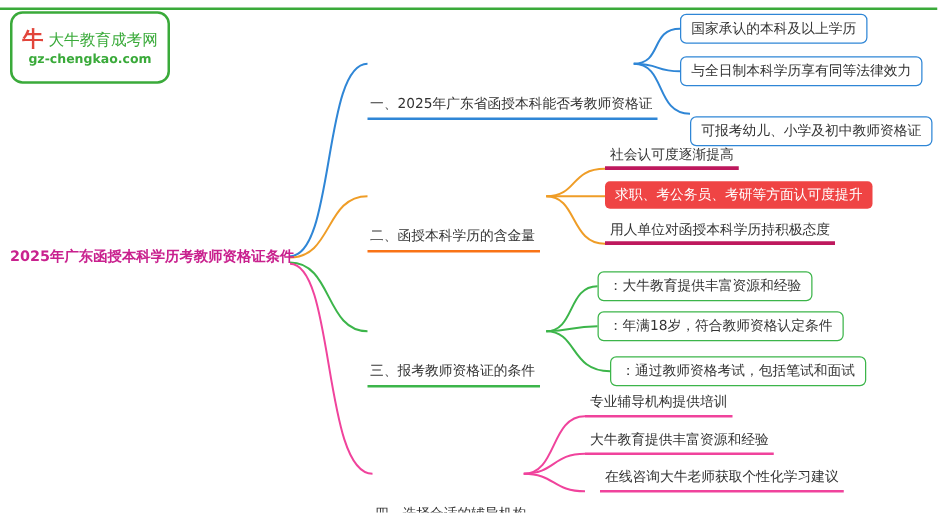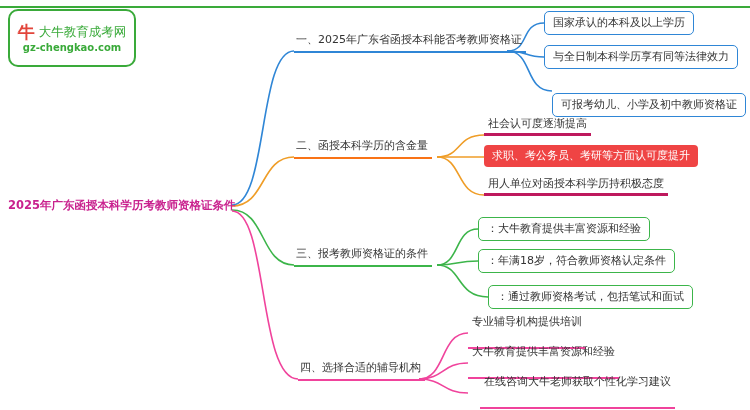--- a/index.html
+++ b/index.html
@@ -25,38 +25,39 @@
   .logo-title{color:#3aaa3a;font-weight:normal;font-size:12.5px;white-space:nowrap;}
   .logo-sub{color:#3aaa3a;font-size:10px;font-weight:bold;}
 
   .root{
     font-size:11.5px;font-weight:bold;color:#c9218e;white-space:nowrap;z-index:1;
   }
 
   .branch-label{
     font-size:11px;color:#333;white-space:nowrap;z-index:1;
     padding:0 4px 4px 2px;
+    margin-top:43px;
   }
   .b1{border-bottom:2px solid #2f86d6;}
   .b2{border-bottom:2px solid #f97316;}
   .b3{border-bottom:2px solid #3cb54a;}
   .b4{border-bottom:2px solid #f0439c;}
 
   .leaf-box{
     font-size:11px;color:#333;background:#fff;border-radius:5px;
     padding:3px 8px 4px;white-space:nowrap;z-index:1;
   }
   .box-blue{border:1.5px solid #2f86d6;}
   .box-green{border:1.5px solid #3cb54a;}
 
   .leaf-underline{
     font-size:11px;color:#333;white-space:nowrap;z-index:1;padding:0 4px 2px;
   }
   .ul-yellow{border-bottom:3px solid #be185d;}
-  .ul-pink{border-bottom:2px solid #f0439c;padding-bottom:18px;}
+  .ul-pink{border-bottom:2px solid #f0439c;padding-bottom:3px;}
 
   .leaf-filled{
     font-size:11px;color:#fff;background:#ef4444;border-radius:4px;
     padding:3px 8px 4px;white-space:nowrap;z-index:1;
   }
 </style>
 </head>
 <body>
 
 <svg class="connectors" width="750" height="410">

